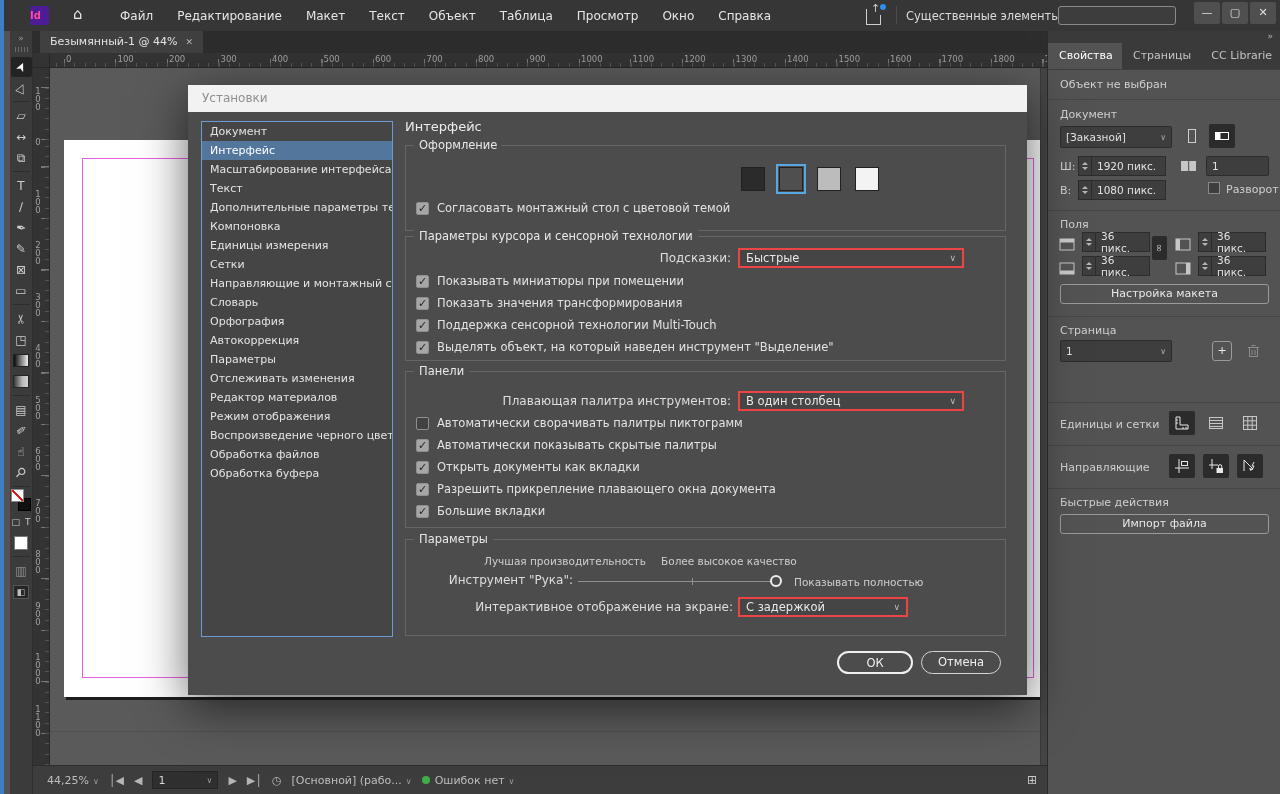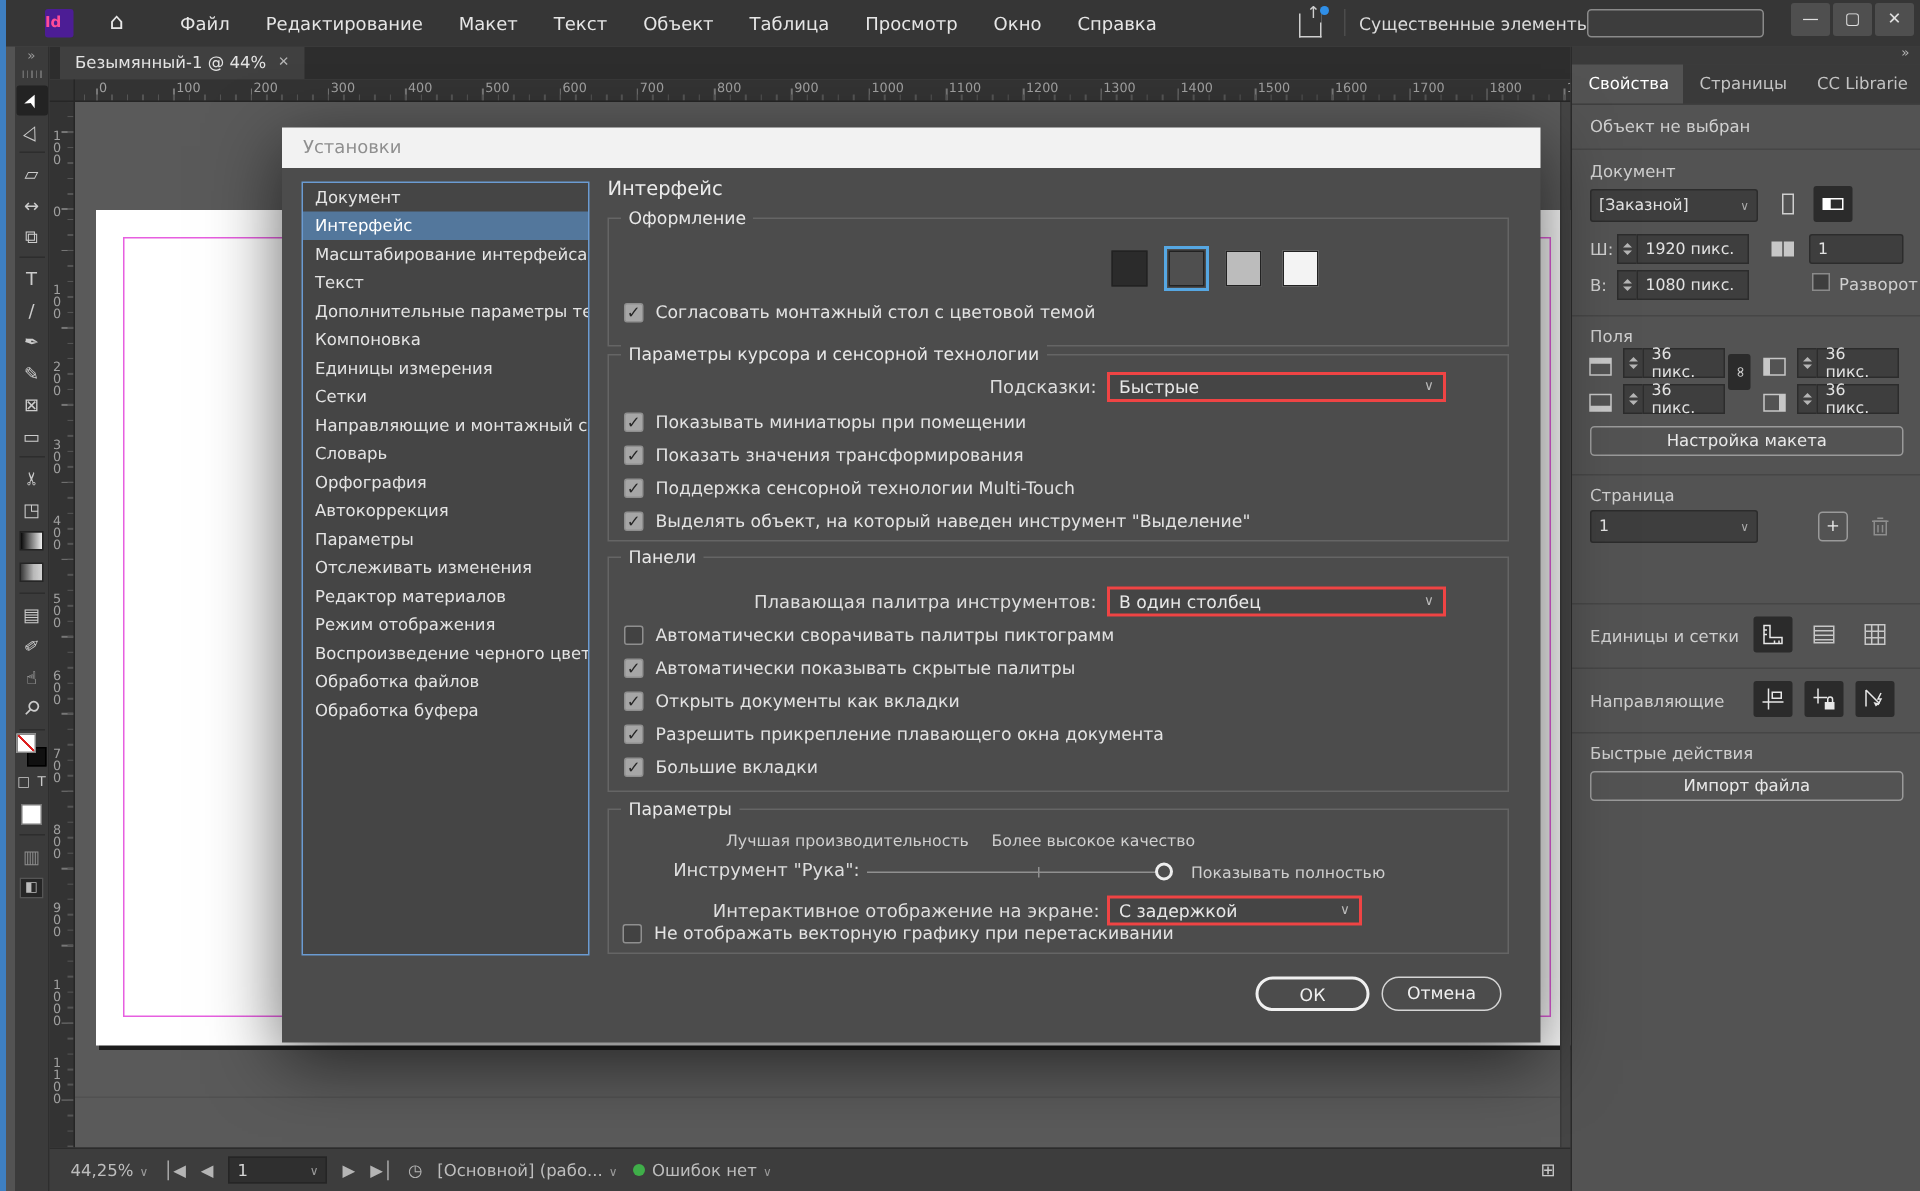--- a/index.html
+++ b/index.html
@@ -636,22 +636,18 @@
       <div id="slider-tick" style="left:286px;top:38px;"></div>
       <div id="slider-handle" style="left:364px;top:35px;"></div>
       <div class="mini-lab" style="left:388px;top:36px;">Показывать полностью</div>
       <div class="dlab" style="width:327px;top:60px;left:0;">Интерактивное отображение на экране:</div>
       <div class="dd" style="left:332px;top:57px;width:170px;">
           <span>С задержкой</span>
           <span class="chev">∨</span>
         </div>
     </div>
 
-    <div class="cb-row" style="left:227px;top:530px;">
-      <span class="cbbox"></span>
-      <span class="cblab">Не отображать векторную графику при перетаскивании</span>
-    </div>
 
     <div id="btn-ok" class="pill-btn" style="left:649px;top:566px;">ОК</div>
     <div id="btn-cancel" class="pill-btn" style="left:733px;top:566px;">Отмена</div>
   </div>
 
 </div>
 
 </body></html>

